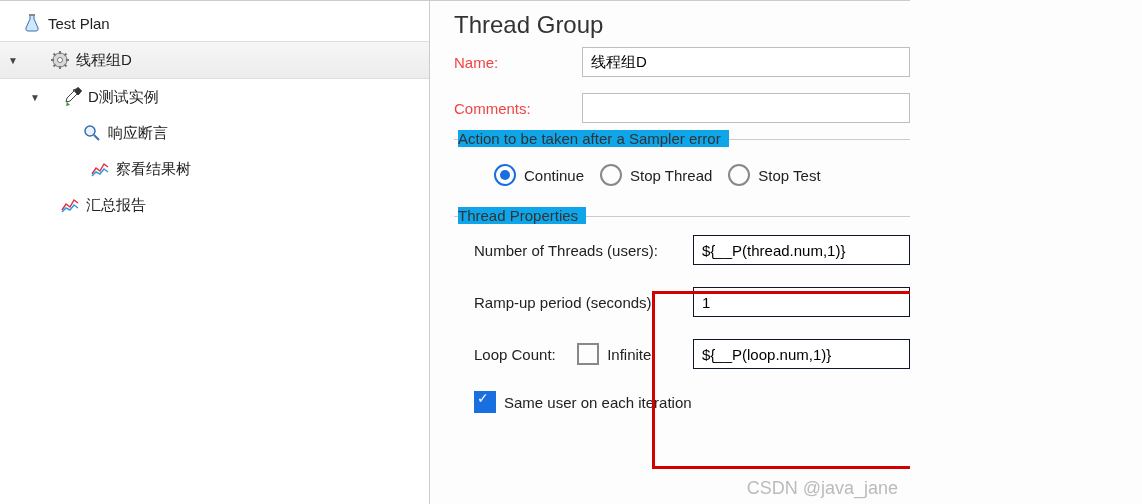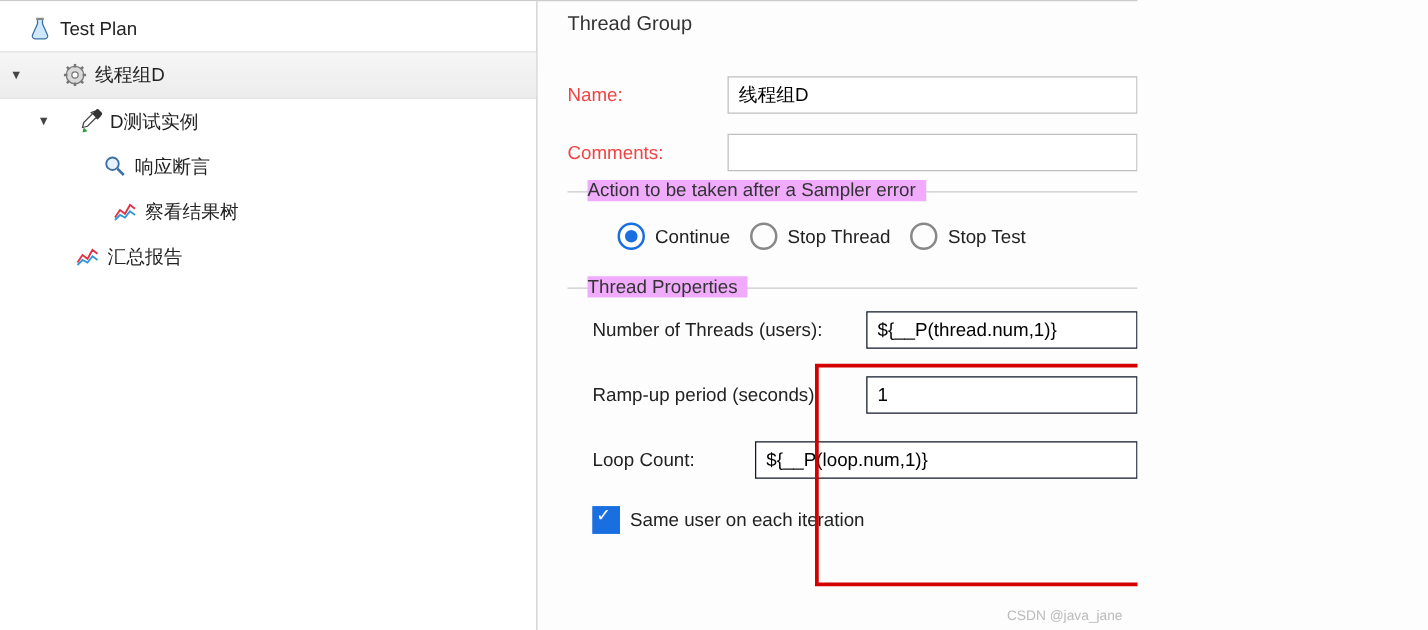--- a/index.html
+++ b/index.html
@@ -8,40 +8,40 @@
   .tree-panel{width:430px;box-sizing:border-box;border-right:1px solid #ccc;padding-top:4px;background:#fff;user-select:none}
   .tree-row{display:flex;align-items:center;height:36px;padding-left:6px}
   .tree-row.sel{background:linear-gradient(#f6f6f6,#ececec);border-top:1px solid #ddd;border-bottom:1px solid #ddd}
   .tw{width:14px;height:14px;display:inline-flex;align-items:center;justify-content:center;font-size:10px;color:#444;margin-right:2px}
   .spacer{display:inline-block;width:28px}
   .ico{width:20px;height:20px;margin-right:6px;display:inline-flex;align-items:center;justify-content:center}
   .tree-label{white-space:nowrap}
   svg{display:block}
   
   .main{flex:1;padding:10px 0 0 24px;position:relative;overflow:hidden}
-  .hdr{font-size:16px;margin:0 0 32px 0;color:#333}
+  .hdr{font-size:24px;margin:0 0 8px 0;color:#333}
   .frow{display:flex;align-items:center;margin-bottom:16px}
   .flabel{width:128px;color:#ef4444}
   .finput{flex:1;height:30px;border:1px solid #bfbfbf;padding:0 8px;font-size:15px;box-sizing:border-box}
   .fieldset{border:1px solid #ccc;border-left:none;border-right:none;border-bottom:none;padding:18px 0 0 0;margin:0 0 22px 0;position:relative}
-  .fieldset .legend{position:absolute;top:-10px;left:16px;background:#f0abfc;padding-right:8px;color:#333}
+  .fieldset .legend{position:absolute;top:-10px;left:4px;background:#0ea5e9;padding-right:8px;color:#333}
   .radios{display:flex;align-items:center;gap:16px;padding-left:40px;margin-top:6px}
   .radio{display:flex;align-items:center;gap:8px;white-space:nowrap}
   .rdot{width:18px;height:18px;border:2px solid #888;border-radius:50%;display:inline-flex;align-items:center;justify-content:center}
   .rdot.on{border-color:#1a6fe0}
   .rdot.on::after{content:"";width:10px;height:10px;border-radius:50%;background:#1a6fe0}
   .tprops{padding-left:20px}
   .tprow{display:flex;align-items:center;margin-bottom:22px}
   .tplabel{width:228px;white-space:nowrap}
   .tpchk{width:18px;height:18px;border:2px solid #888;margin-right:8px;display:inline-block;vertical-align:middle}
   .tpchk.on{border-color:#1a6fe0;background:#1a6fe0;position:relative}
   .tpchk.on::after{content:"✓";color:#fff;font-size:14px;position:absolute;left:1px;top:-3px}
   .tpinput{flex:1;height:30px;border:1px solid #0f172a;padding:0 8px;font-size:15px;box-sizing:border-box}
   .highlight{position:absolute;border:3px solid #d40000;pointer-events:none}
-  .wm{position:absolute;right:12px;bottom:6px;font-size:11px;color:#bbb}
+  .wm{position:absolute;right:12px;bottom:6px;font-size:18px;color:#bbb}
 </style>
 </head>
 <body>
 
 <div class="app">
 
   <div class="tree-panel">
     <div class="tree-row">
       <span class="tw"></span>
       <span class="ico">
@@ -160,20 +160,24 @@
           <div style="width:48px"></div>
           <input class="tpinput" value="${__P(thread.num,1)}" style="">
         </div>
         <div class="tprow">
           <div class="tplabel">Ramp-up period (seconds):</div>
           <div style="width:48px"></div>
           <input class="tpinput" value="1" style="">
         </div>
         <div class="tprow">
           <div class="tplabel" style="width:130px">Loop Count:</div>
+          <label style="display:flex;align-items:center;width:146px">
+              <span class="tpchk"></span>
+              <span>Infinite</span>
+            </label>
           <input class="tpinput" value="${__P(loop.num,1)}" style="">
         </div>
         <div class="tprow" style="margin-bottom:0">
           <label style="display:flex;align-items:center">
               <span class="tpchk on"></span>
               <span>Same user on each iteration</span>
             </label>
         </div>
       </div>
     </div>

